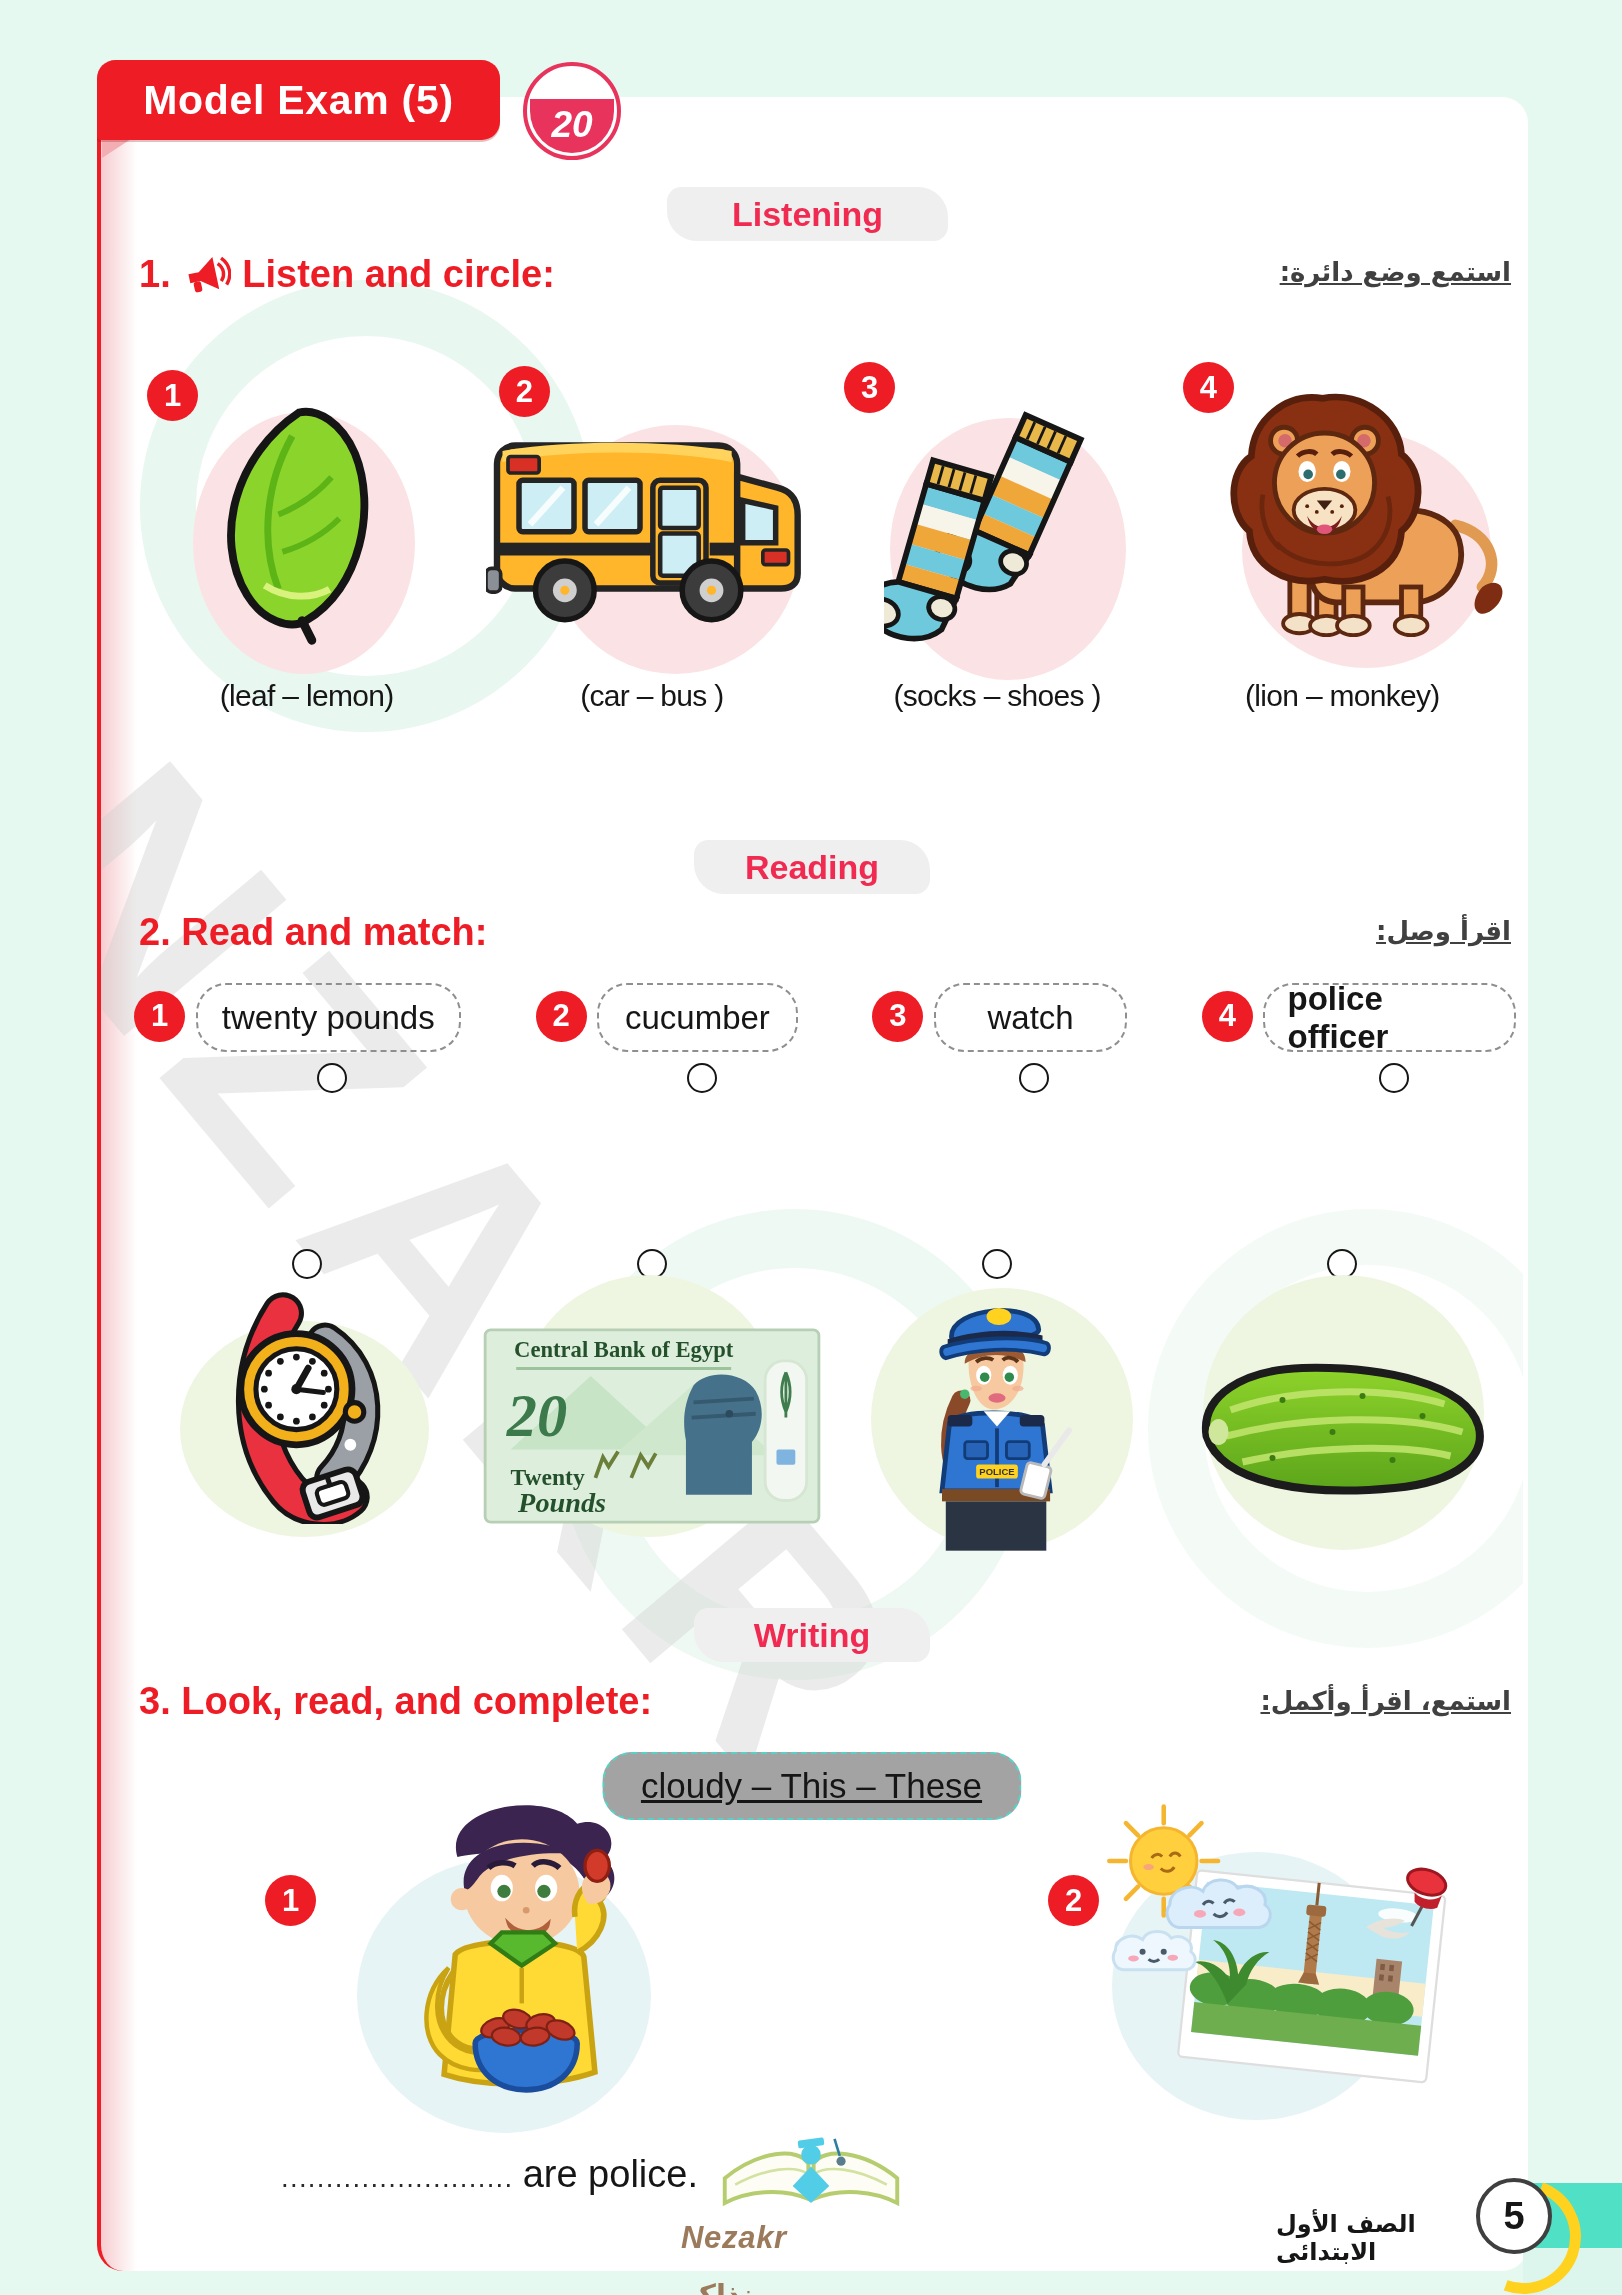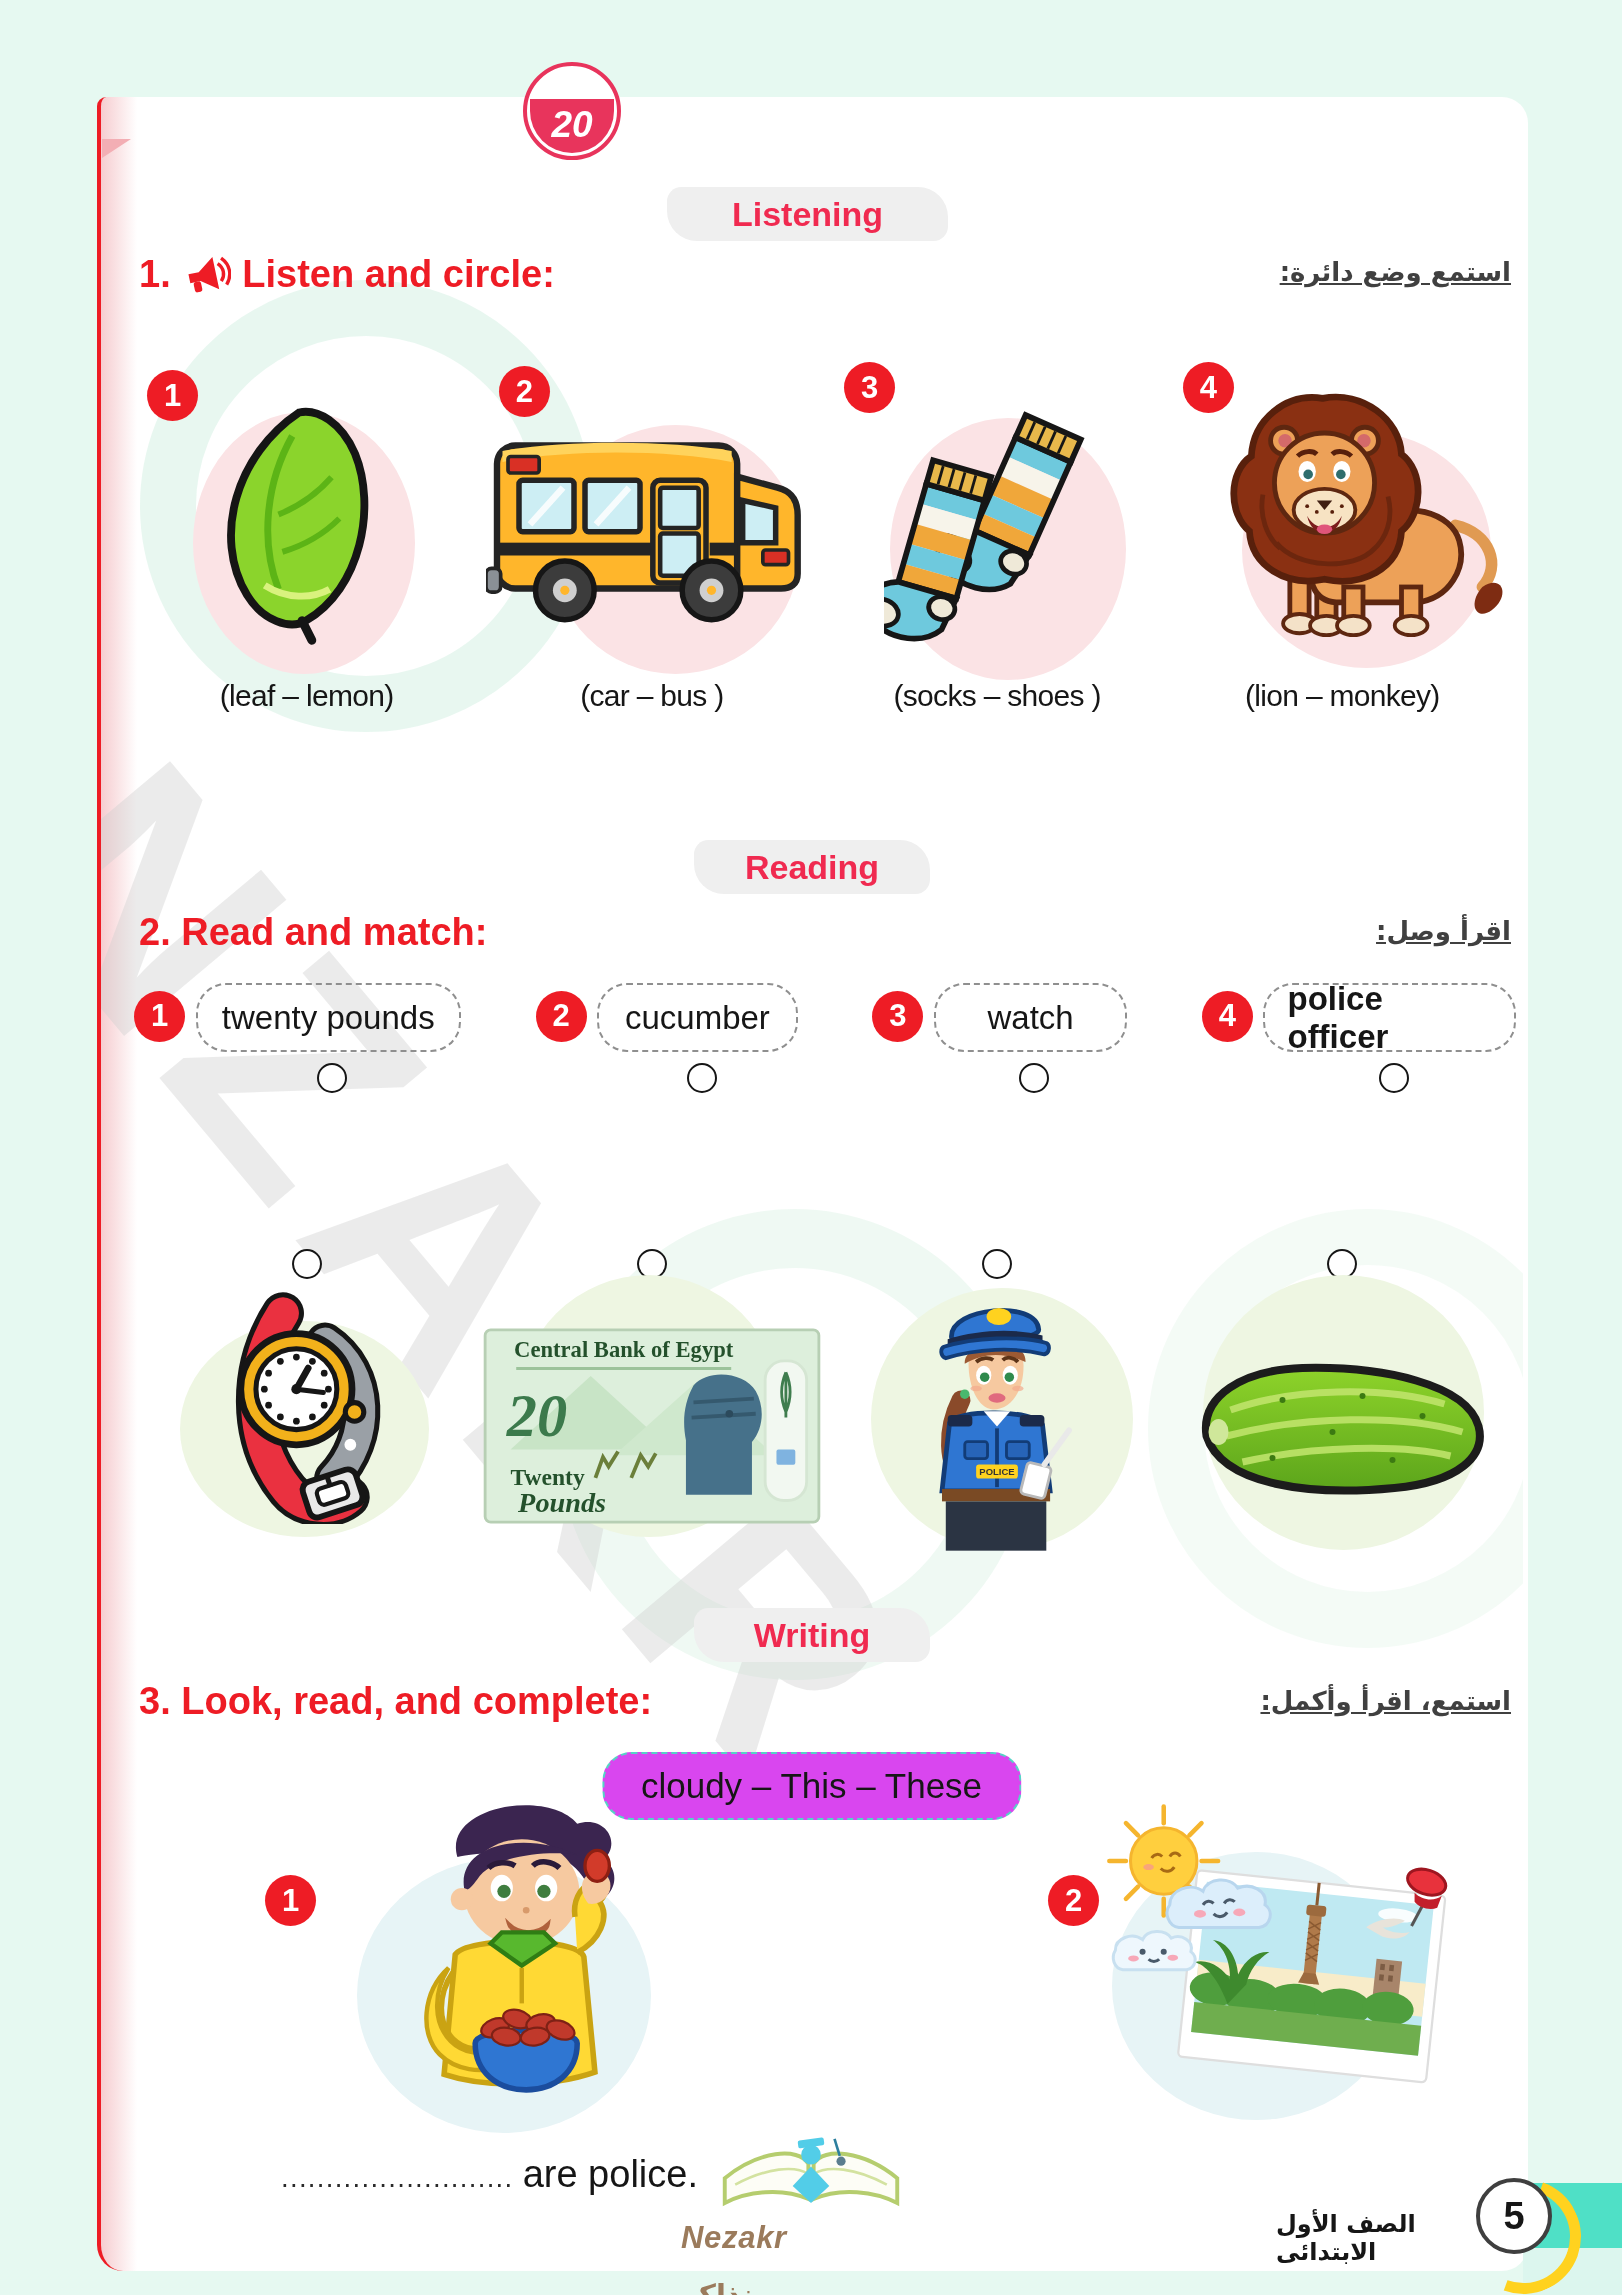--- a/index.html
+++ b/index.html
@@ -41,21 +41,21 @@
   .w-unit{position:relative;display:flex;align-items:flex-start;gap:10.5px;}
   .w-box{border:2.6px dashed #8f8f8f;border-radius:30px;height:65px;display:flex;align-items:center;
         justify-content:center;font-size:33px;color:#161616;padding:0 22px;background:transparent;}
   .conn{width:26px;height:26px;border:2.6px solid #161616;border-radius:50%;background:#fff;}
   .w-unit .conn{position:absolute;top:80px;}
   .r-row{left:134px;top:1249px;width:1381px;height:294px;display:grid;grid-template-columns:repeat(4,1fr);}
   .r-cell{position:relative;display:flex;flex-direction:column;align-items:center;}
   .r-cell .conn{margin-bottom:9.2px;}
   
   .bank-box{left:50%;top:1752px;transform:translateX(-50%);border:2.6px dashed #56d3c6;border-radius:29px;
-        padding:11.8px 37px;font-size:35px;color:#161616;background:#d946ef;}
+        padding:11.8px 37px;font-size:35px;color:#161616;background:#a3a3a3;text-decoration:underline;}
   .sentence{top:2153px;font-size:38px;color:#161616;white-space:nowrap;}
   .sentence .dots{font-size:27.5px;letter-spacing:1.3px;color:#2a2a2a;}
   .sentence .w{margin-left:9.2px;}
   .sentence .pre{margin-right:9.2px;}
   
   .brand-row{left:681px;top:2220px;width:262px;display:flex;justify-content:center;align-items:baseline;gap:6.5px;flex-direction:column;}
   .brand-en{font-size:31px;font-weight:800;font-style:italic;color:#9b7b5c;letter-spacing:0.7px;}
   .brand-ar{font-size:29px;font-weight:bold;color:#9b7b5c;font-family:"DejaVu Sans",sans-serif;margin-top:15px;}
   .grade{left:1276px;top:2210px;width:183px;text-align:left;font-size:24px;font-weight:bold;color:#161616;direction:rtl;font-family:"DejaVu Sans",sans-serif;}
   .teal-a{left:1523px;top:2183px;width:99px;height:65px;background:#4fe0c6;}
@@ -72,20 +72,21 @@
 
   <div class="card"></div>
 
   <div class="wm-clip">
     <div class="ring" style="left:39px;top:183px;width:340px;height:340px;border:56px solid #cdeedd;opacity:.45;"></div>
     <div class="ring" style="left:458px;top:1112px;width:353px;height:353px;border:59px solid #d8f0e0;opacity:.40;"></div>
     <div class="ring" style="left:1047px;top:1112px;width:327px;height:327px;border:56px solid #ddf2e4;opacity:.32;"></div>
     <div class="wm-text">NZAKR</div>
   </div>
 
+  <div class="z3 banner">Model Exam (5)</div>
   <div class="z2 fold"></div>
   <div class="z3 badge20">
     <div class="half"></div>
     <div class="num">20</div>
   </div>
 
   <div class="z2 pill" style="left:667px;top:187px;width:281px;">Listening</div>
   <div class="z2 task" style="left:139px;top:253px;">
     <span>1.</span>
     <svg width="48" height="42" viewBox="0 0 64 56">

